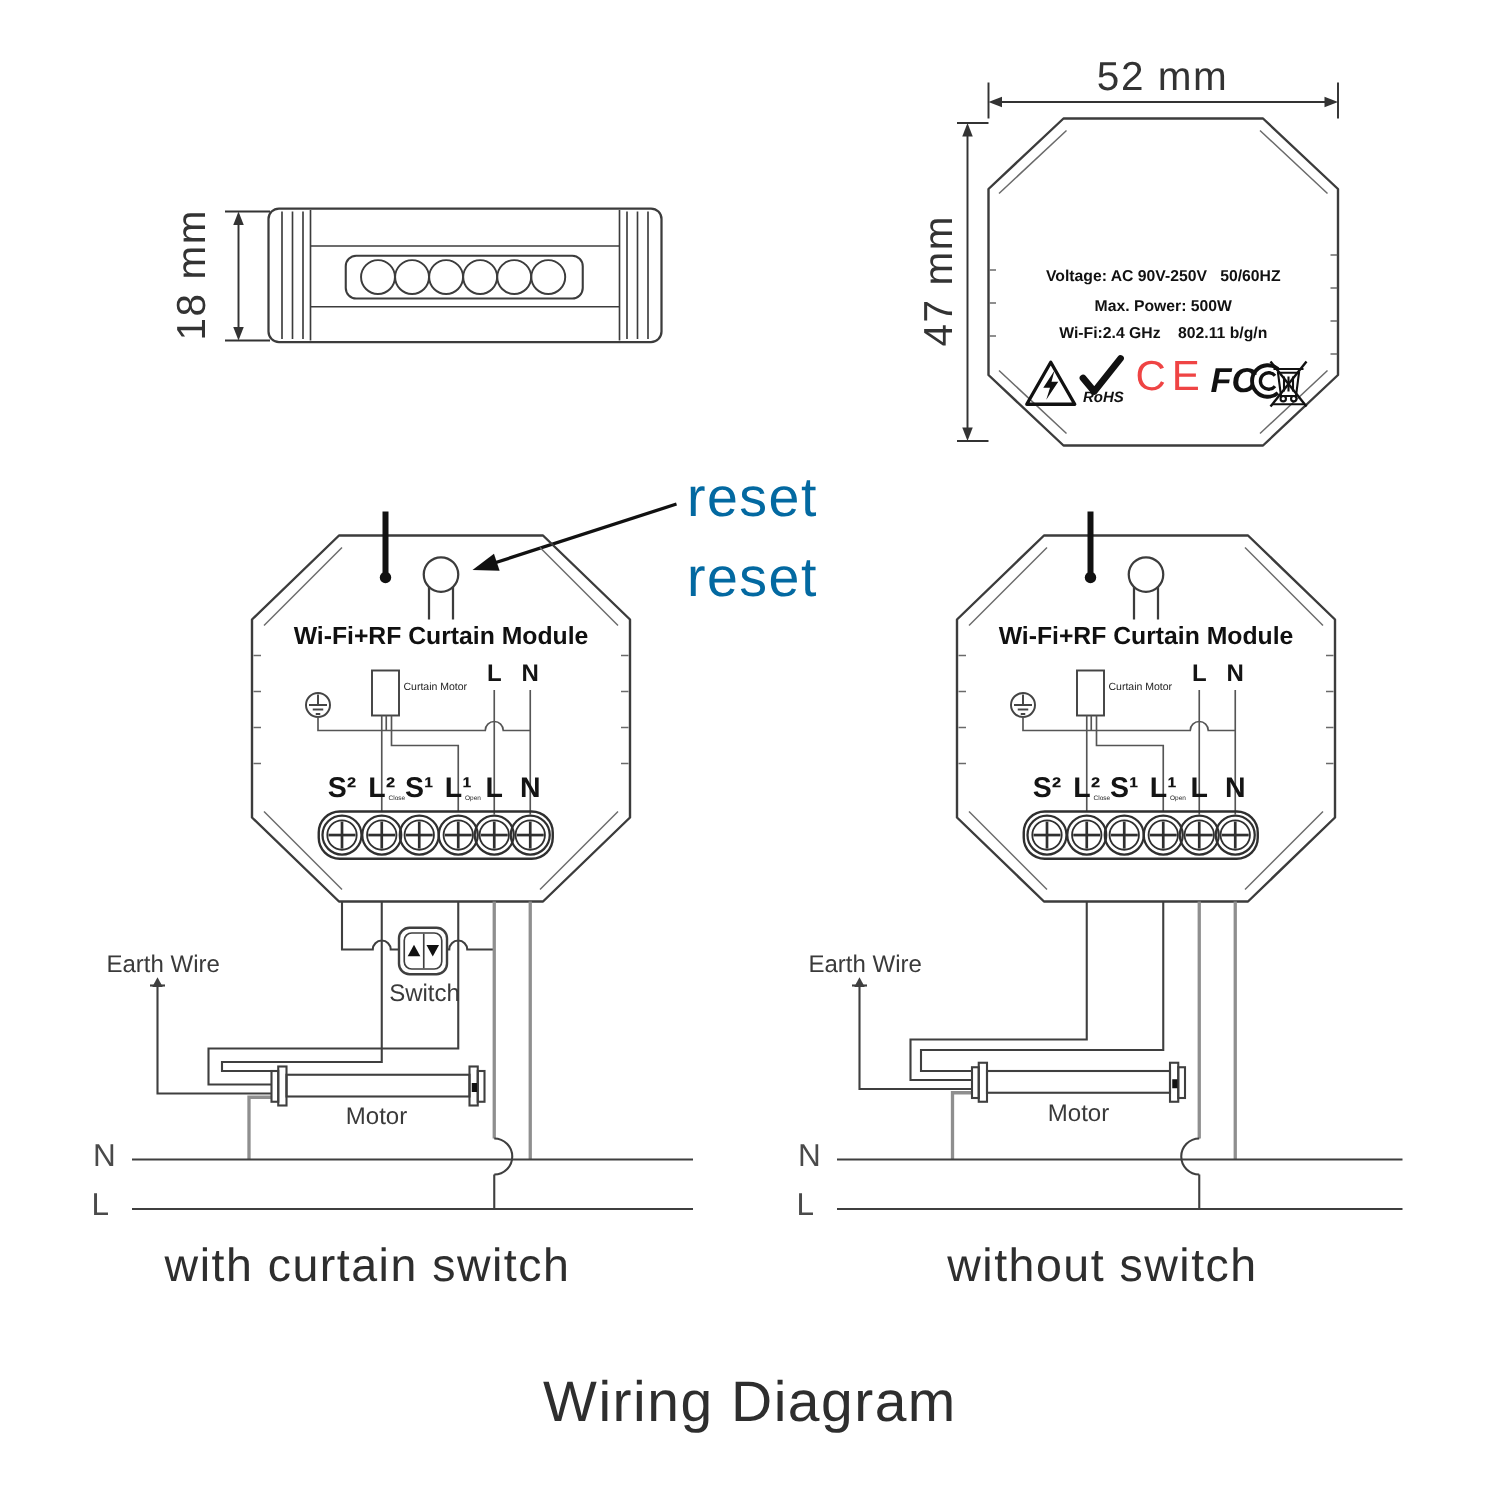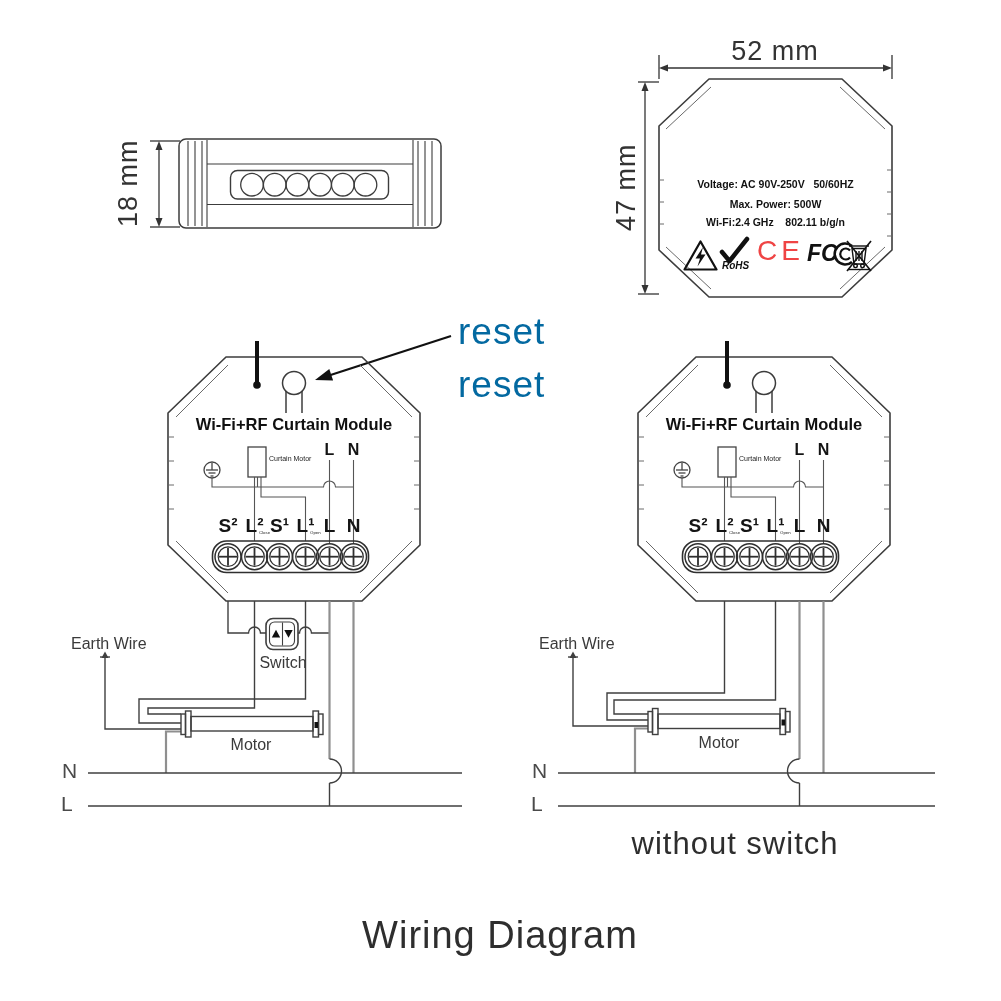--- a/index.html
+++ b/index.html
@@ -286,20 +286,21 @@
 <div class="t term c" style="left:784.5px;top:516px;width:30px;">L</div>
 <div class="t term c" style="left:808.5px;top:516px;width:30px;">N</div>
 <div class="t sub" style="left:729px;top:530px;">Close</div>
 <div class="t sub" style="left:780px;top:530px;">Open</div>
 
 <div class="t lbl" style="left:71px;top:636px;">Earth Wire</div>
 <div class="t lbl c" style="left:253px;top:655px;width:60px;">Switch</div>
 <div class="t lbl c" style="left:216px;top:737px;width:70px;">Motor</div>
 <div class="t bus" style="left:62px;top:760px;">N</div>
 <div class="t bus" style="left:61px;top:793px;">L</div>
+<div class="t caption c" style="left:75px;top:828px;width:340px;">with curtain switch</div>
 
 <div class="t lbl" style="left:539px;top:636px;">Earth Wire</div>
 <div class="t lbl c" style="left:684px;top:735px;width:70px;">Motor</div>
 <div class="t bus" style="left:532px;top:760px;">N</div>
 <div class="t bus" style="left:531px;top:793px;">L</div>
 <div class="t wtitle c" style="left:330px;top:916px;width:340px;">Wiring Diagram</div>
 
 <div class="t caption c" style="left:565px;top:828px;width:340px;">without switch</div>
 
 </div>

